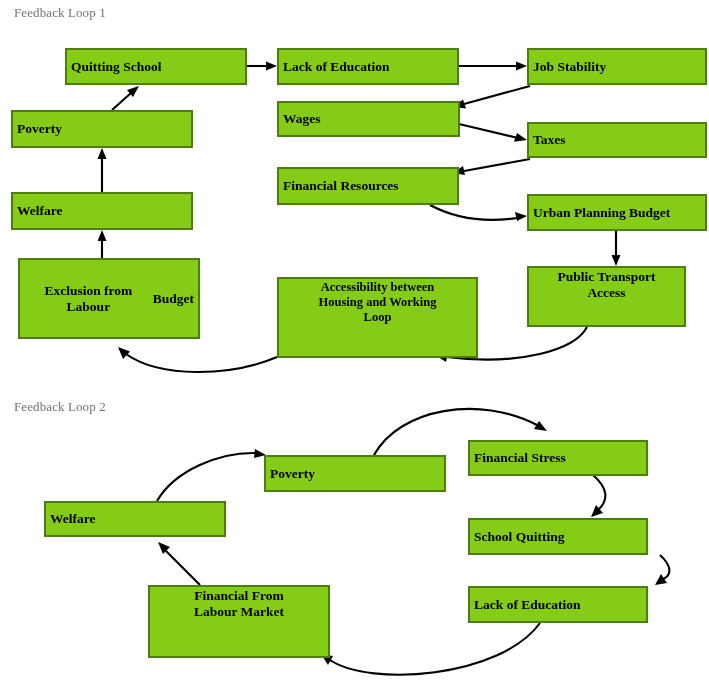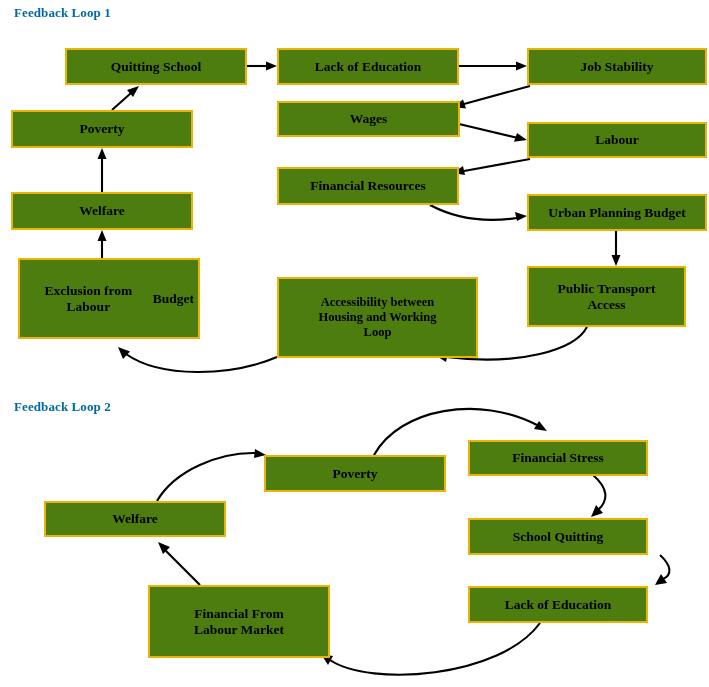--- a/index.html
+++ b/index.html
@@ -8,35 +8,35 @@
     width:709px;height:687px;
     font-family:"Liberation Serif","DejaVu Serif",serif;
     color:#000000;
     position:relative;
     overflow:hidden;
   }
   #canvas{position:relative;width:709px;height:687px;}
 
   .loop-label{
     position:absolute;
-    font-weight:bold;
+    font-weight:normal;
     font-size:13px;
     letter-spacing:0.1px;
     white-space:nowrap;
-    color:#0369a1;
+    color:#737373;
   }
 
   .node{
     position:absolute;
     box-sizing:border-box;
-    border:2px solid #eab308;
-    background:#4d7c0f;
+    border:2px solid #4d7c0f;
+    background:#84cc16;
     display:flex;
     align-items:center;
-    justify-content:center;
+    justify-content:flex-start;
     text-align:center;
     font-weight:bold;
     font-size:13.5px;
     line-height:1.18;
     padding:1px 4px;
     z-index:3;
   }
   .node.small{font-size:12.5px;}
   .node span{display:block;}
 
@@ -139,21 +139,21 @@
 
   <div class="node" style="left:11px;top:110px;width:182px;height:38px;">
     <span>Poverty</span>
   </div>
 
   <div class="node" style="left:277px;top:101px;width:183px;height:36px;">
     <span>Wages</span>
   </div>
 
   <div class="node" style="left:527px;top:122px;width:180px;height:36px;">
-    <span>Labour</span>
+    <span>Taxes</span>
   </div>
 
   <div class="node" style="left:11px;top:192px;width:182px;height:38px;">
     <span>Welfare</span>
   </div>
 
   <div class="node" style="left:277px;top:167px;width:182px;height:38px;">
     <span>Financial Resources</span>
   </div>
 

